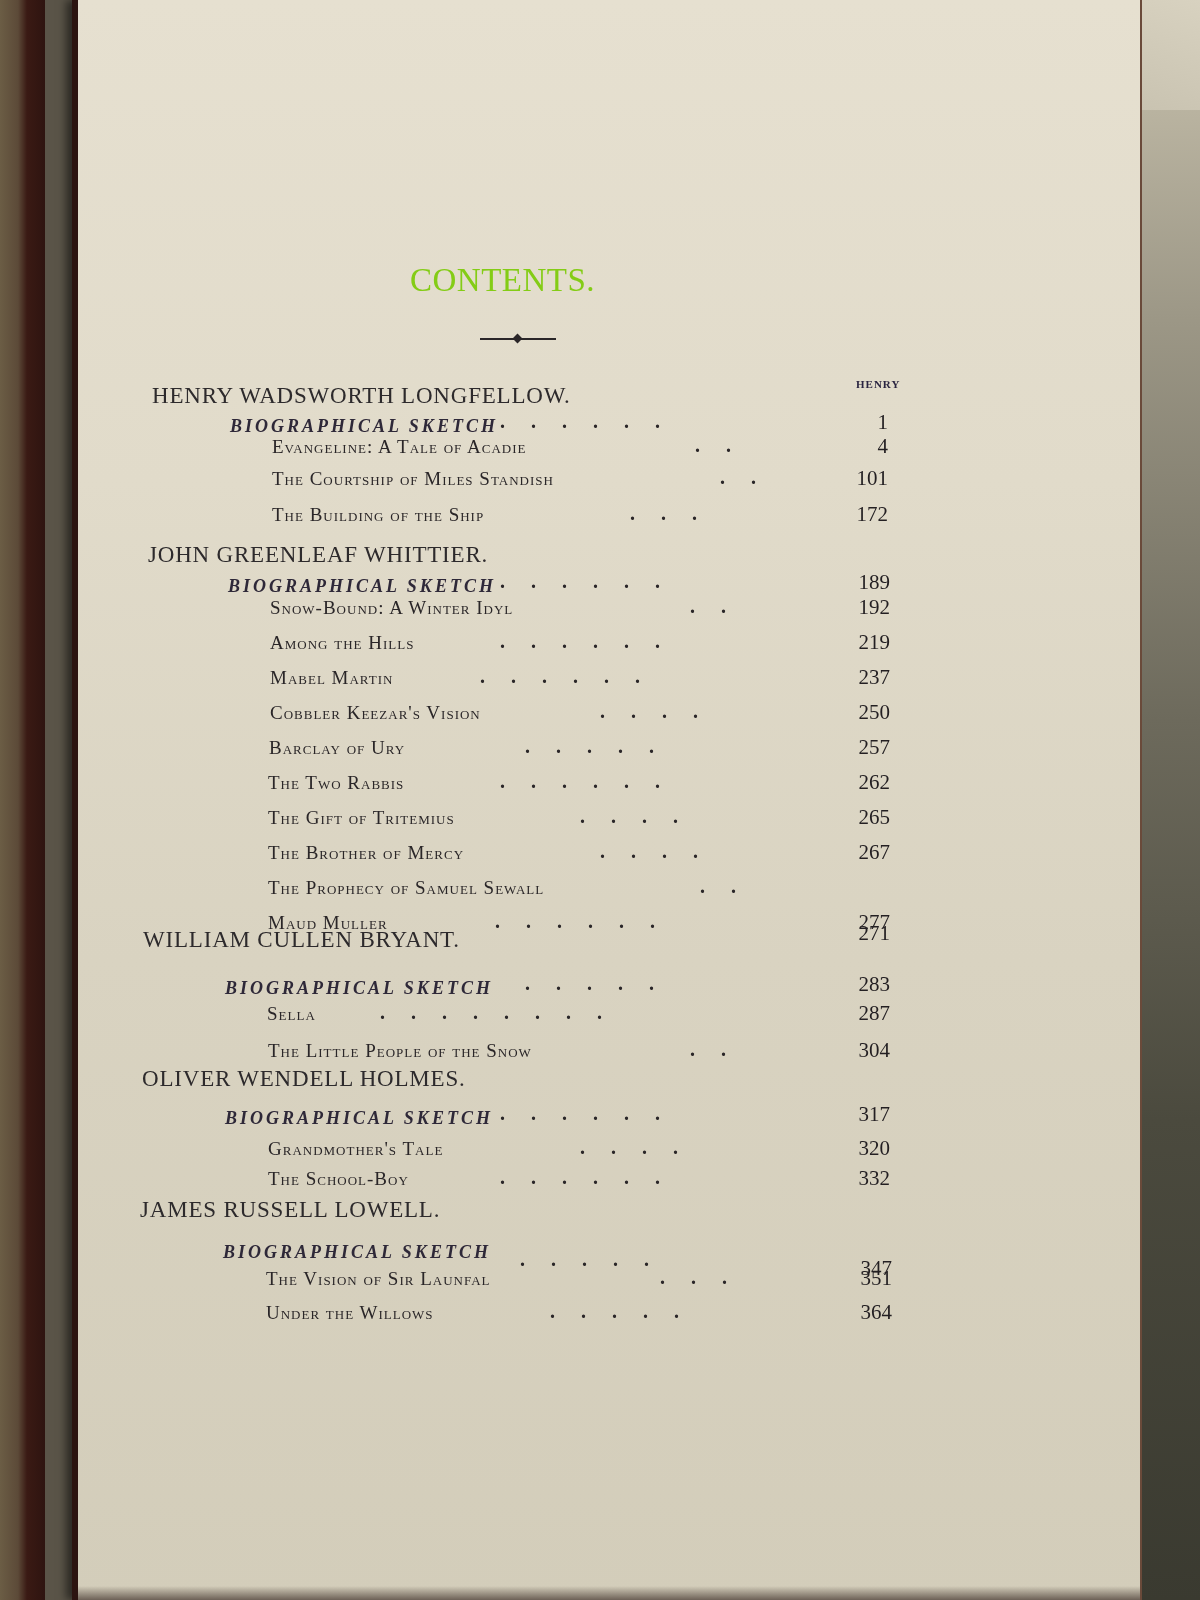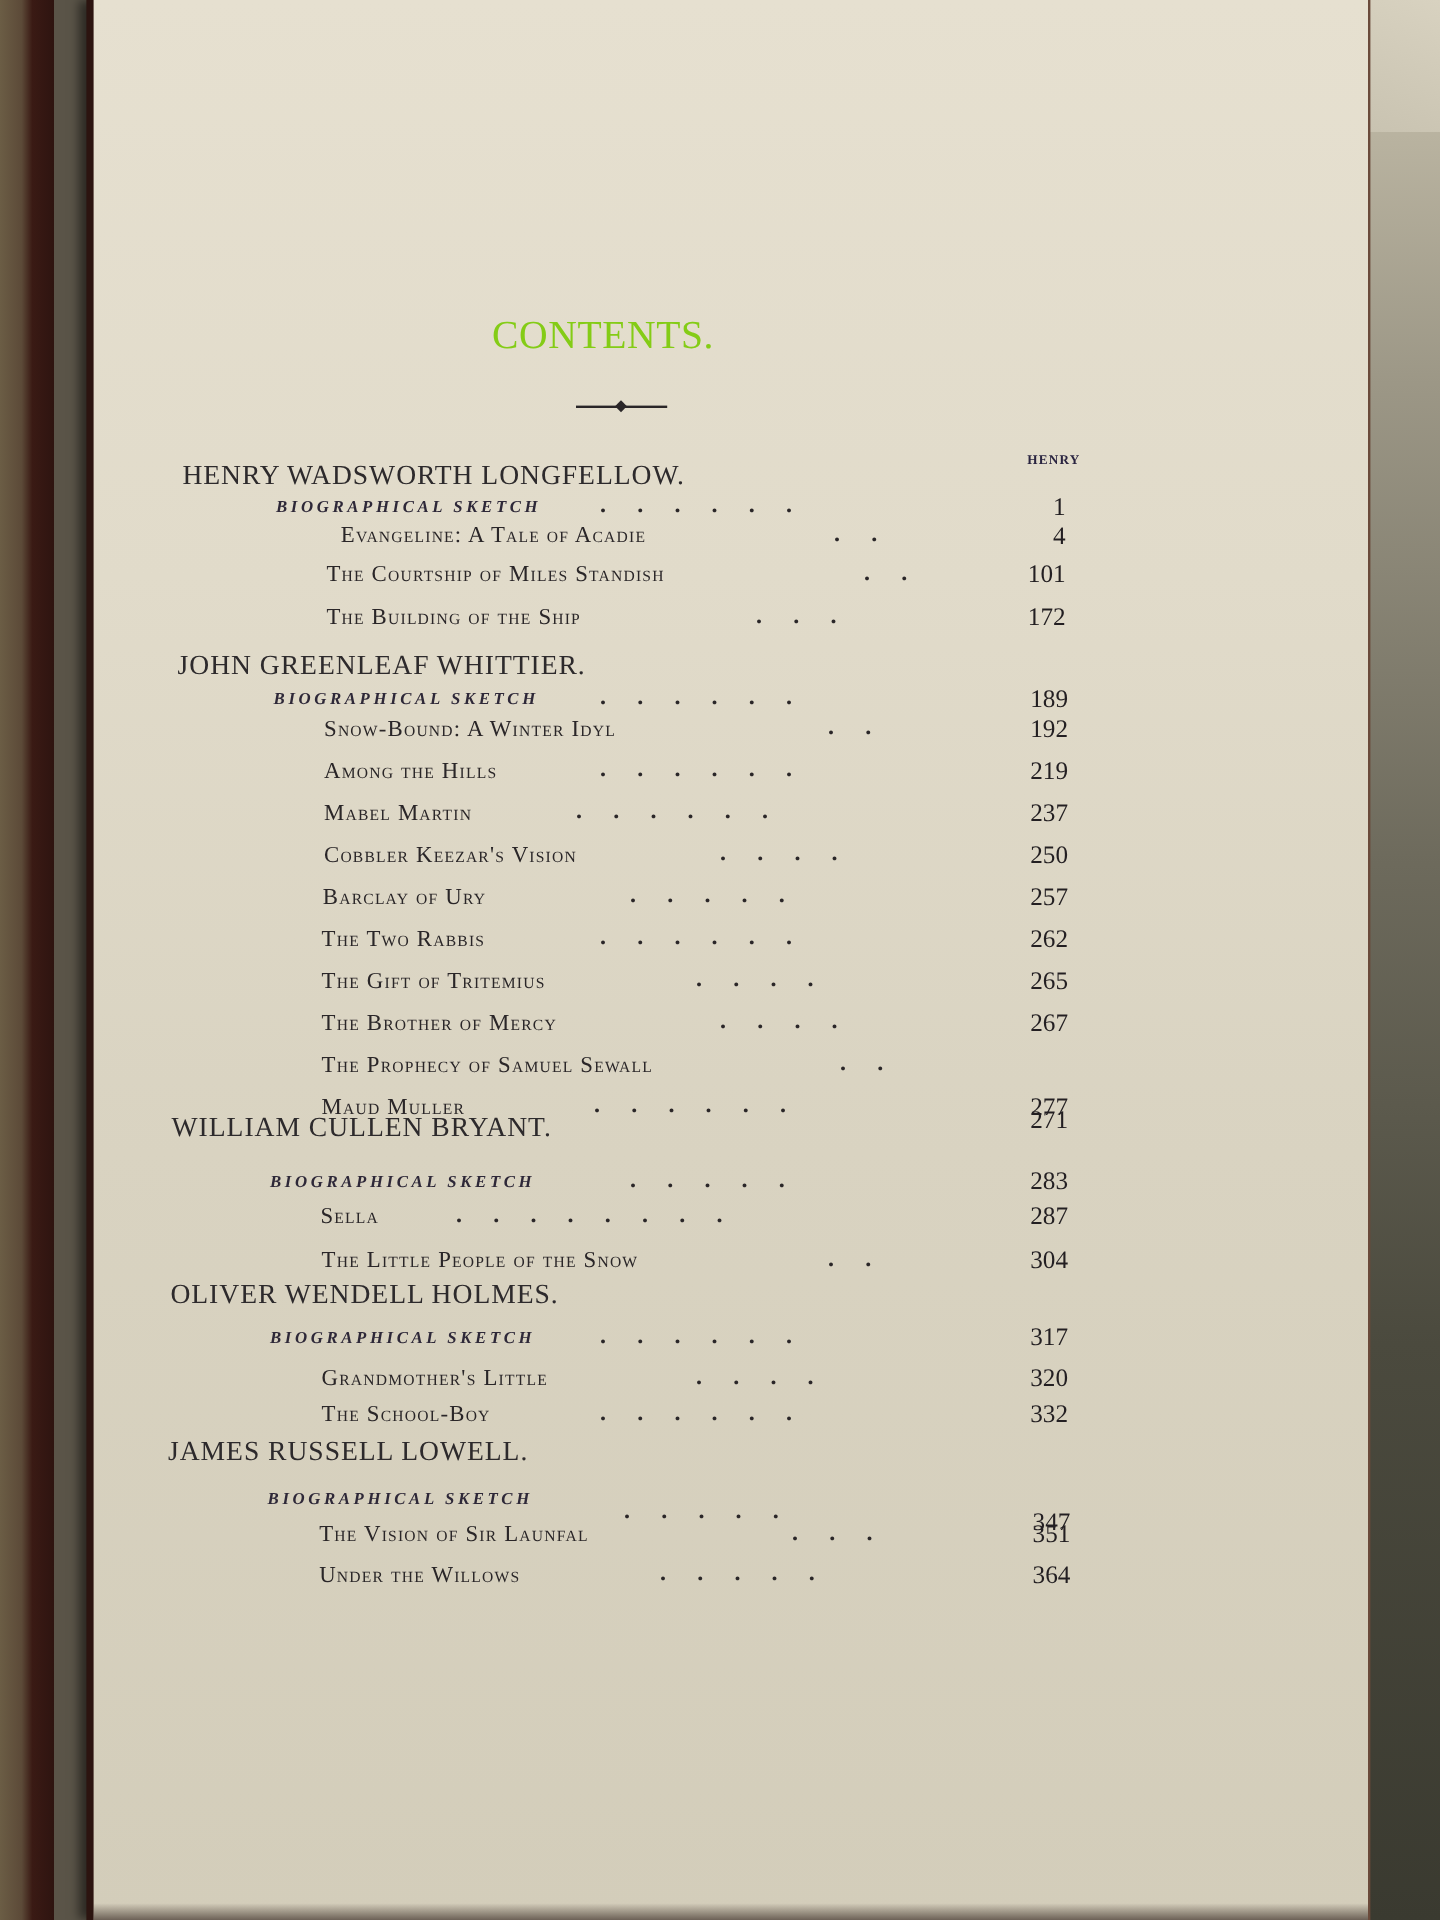--- a/index.html
+++ b/index.html
@@ -44,21 +44,21 @@
     .page-head {
       position: absolute; left: 856px; top: 378px;
       font-size: 11px; font-weight: bold; letter-spacing: 1px; color: #2a2440;
       font-variant: small-caps;
     }
     .author {
       position: absolute; font-size: 23px; letter-spacing: 0.8px; color: #2d2a2c;
       white-space: nowrap;
     }
     .sketch {
-      position: absolute; font-size: 14px; font-weight: bold; font-style: italic;
+      position: absolute; font-size: 18px; font-weight: bold; font-style: italic;
       letter-spacing: 3px; color: #2e2838; white-space: nowrap;
     }
     .work {
       position: absolute; font-size: 19px; font-variant: small-caps; letter-spacing: 1px;
       color: #2a2628; white-space: nowrap;
     }
     .leader {
       position: absolute; font-size: 20px; letter-spacing: 26px; color: #2a2628;
       white-space: nowrap; font-weight: bold;
     }
@@ -80,21 +80,21 @@
 
 <div class="title">CONTENTS.</div>
 <div class="ornament"></div>
 <div class="page-head">HENRY</div>
 
 <div id="toc">
     <div class="author" style="left: 152px; top: 383px;">HENRY WADSWORTH LONGFELLOW.</div>
     <div class="sketch" style="left: 230px; top: 416px;">BIOGRAPHICAL SKETCH</div>
     <div class="leader" style="left: 500px; top: 410px;">......</div>
     <div class="pnum" style="left: 828px; top: 410px;">1</div>
-    <div class="work" style="left: 272px; top: 436px; margin-left: 12px;">Evangeline: A Tale of Acadie</div>
+    <div class="work" style="left: 272px; top: 436px;">Evangeline: A Tale of Acadie</div>
     <div class="leader" style="left: 695px; top: 434px;">..</div>
     <div class="pnum" style="left: 828px; top: 434px;">4</div>
     <div class="work" style="left: 272px; top: 468px;">The Courtship of Miles Standish</div>
     <div class="leader" style="left: 720px; top: 466px;">..</div>
     <div class="pnum" style="left: 828px; top: 466px;">101</div>
     <div class="work" style="left: 272px; top: 504px;">The Building of the Ship</div>
     <div class="leader" style="left: 630px; top: 502px;">...</div>
     <div class="pnum" style="left: 828px; top: 502px;">172</div>
     <div class="author" style="left: 148px; top: 542px;">JOHN GREENLEAF WHITTIER.</div>
     <div class="sketch" style="left: 228px; top: 576px;">BIOGRAPHICAL SKETCH</div>
@@ -137,21 +137,21 @@
     <div class="work" style="left: 267px; top: 1003px;">Sella</div>
     <div class="leader" style="left: 380px; top: 1001px;">........</div>
     <div class="pnum" style="left: 830px; top: 1001px;">287</div>
     <div class="work" style="left: 268px; top: 1040px;">The Little People of the Snow</div>
     <div class="leader" style="left: 690px; top: 1038px;">..</div>
     <div class="pnum" style="left: 830px; top: 1038px;">304</div>
     <div class="author" style="left: 142px; top: 1066px;">OLIVER WENDELL HOLMES.</div>
     <div class="sketch" style="left: 225px; top: 1108px;">BIOGRAPHICAL SKETCH</div>
     <div class="leader" style="left: 500px; top: 1102px;">......</div>
     <div class="pnum" style="left: 830px; top: 1102px;">317</div>
-    <div class="work" style="left: 268px; top: 1138px;">Grandmother's Little</div>
+    <div class="work" style="left: 268px; top: 1138px;">Grandmother's Tale</div>
     <div class="leader" style="left: 580px; top: 1136px;">....</div>
     <div class="pnum" style="left: 830px; top: 1136px;">320</div>
     <div class="work" style="left: 268px; top: 1168px;">The School-Boy</div>
     <div class="leader" style="left: 500px; top: 1166px;">......</div>
     <div class="pnum" style="left: 830px; top: 1166px;">332</div>
     <div class="author" style="left: 140px; top: 1197px;">JAMES RUSSELL LOWELL.</div>
     <div class="sketch" style="left: 223px; top: 1242px;">BIOGRAPHICAL SKETCH</div>
     <div class="leader" style="left: 520px; top: 1248px;">.....</div>
     <div class="pnum" style="left: 832px; top: 1236px; margin-top: 20px;">347</div>
     <div class="work" style="left: 266px; top: 1268px;">The Vision of Sir Launfal</div>

